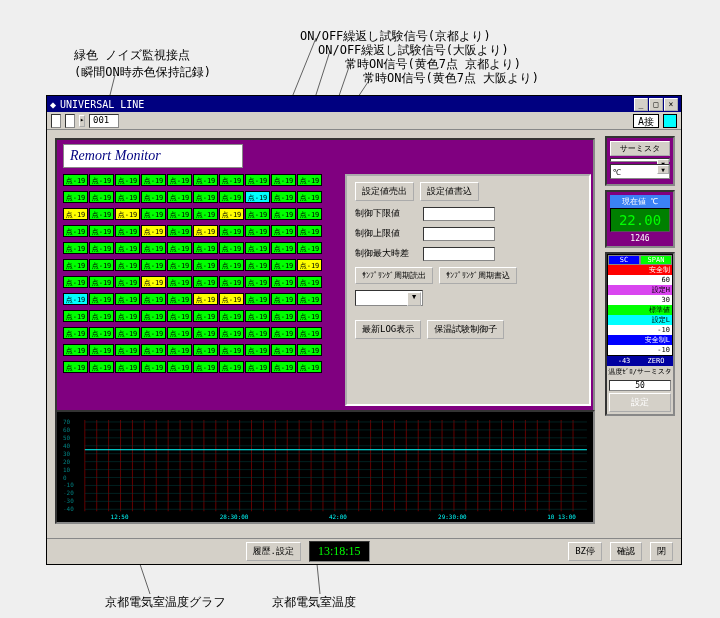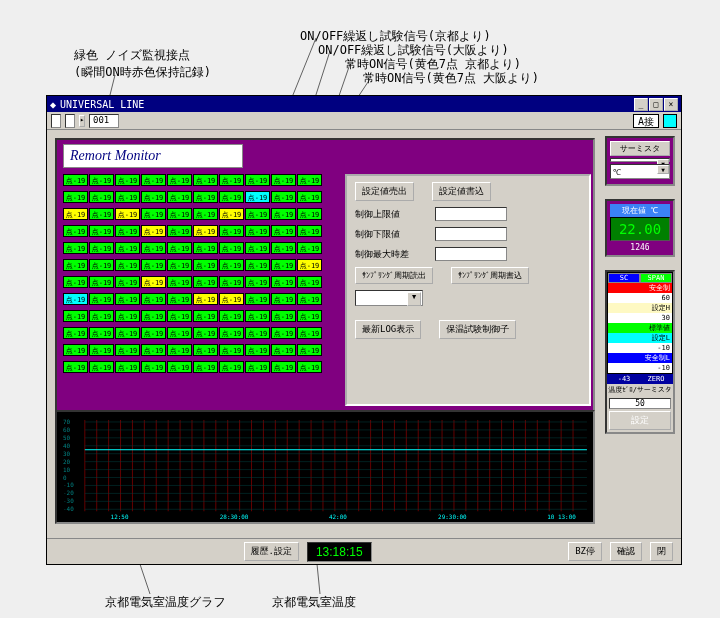--- a/index.html
+++ b/index.html
@@ -19,43 +19,43 @@
 .panel-purple{position:absolute;left:8px;top:8px;width:540px;height:294px;background:#800080;border:2px inset #888}
 .panel-title{position:absolute;left:6px;top:4px;width:180px;height:24px;background:#fff;border:1px solid #888;font-style:italic;font-family:serif;font-size:14px;padding:3px 6px;color:#000080}
 .grid{position:absolute;left:6px;top:34px}
 .grid .row{margin-bottom:3px;white-space:nowrap}
 .cell{display:inline-block;width:25px;height:12px;font-size:7px;text-align:center;line-height:12px;color:#000;margin-right:1px;border:1px solid #000;overflow:hidden}
 .g{background:#00ff00}
 .y{background:#ffff00}
 .c{background:#00ffff}
 .temp-badge{display:inline-block;width:52px;height:16px;background:#00ff00;border:2px solid #00ffff;font-size:11px;font-weight:bold;text-align:center;line-height:14px;color:#000;margin-left:4px}
 .form-panel{position:absolute;left:288px;top:34px;width:246px;height:232px;background:#d4d0c8;border:2px inset #fff}
-.form-row{display:flex;align-items:center;margin:6px 8px;gap:18px}
+.form-row{display:flex;margin:6px 8px;gap:6px}
 .fbtn{border:1px outset #fff;background:#d4d0c8;font-size:9px;padding:2px 6px;cursor:default}
 .flabel{font-size:9px;width:62px}
 .fin{width:72px;height:14px;border:1px inset #888;background:#fff}
 .dd{width:68px;height:16px;border:1px inset #888;background:#fff;position:relative}
 .dd::after{content:"▼";position:absolute;right:1px;top:1px;width:12px;height:12px;background:#d4d0c8;border:1px outset #fff;font-size:7px;text-align:center}
 .chart{position:absolute;left:8px;top:280px;width:540px;height:114px;background:#000;border:2px inset #888}
 .chart-inner{position:absolute;inset:4px}
 .side{position:absolute;right:6px;top:6px;width:70px}
-.side-box{border:2px inset #888;background:#800080;margin-bottom:13px;padding:3px;font-size:8px;color:#fff}
+.side-box{border:2px inset #888;background:#800080;margin-bottom:4px;padding:3px;font-size:8px;color:#fff}
 .side-title{background:#d4d0c8;color:#000;border:1px outset #fff;font-size:8px;text-align:center;margin-bottom:2px;padding:1px}
 .side-dd{background:#fff;border:1px inset #888;color:#000;font-size:8px;padding:1px 2px;position:relative;margin-bottom:2px}
 .side-dd::after{content:"▼";position:absolute;right:0;top:0;width:10px;background:#d4d0c8;border:1px outset #fff;font-size:6px;text-align:center}
 .val-disp{background:#008000;color:#00ff00;text-align:center;font-size:14px;padding:3px;font-weight:normal;border:1px inset #000}
 .val-num{color:#fff;font-size:8px;text-align:center;margin-top:2px}
 .scale{background:#fff;border:1px solid #000}
 .scale .bar{height:10px;display:flex;align-items:center;justify-content:flex-end;padding-right:2px;font-size:7px;color:#000}
 .scale .hdr{display:flex;font-size:7px;background:#fff}
 .scale .hdr span{flex:1;text-align:center;border:1px solid #888}
 .zero-row{background:#0000a0;color:#fff;font-size:7px;display:flex;padding:1px}
 .zero-row span{flex:1;text-align:center}
 .footer{position:absolute;bottom:0;left:0;right:0;height:26px;background:#d4d0c8;border-top:1px solid #888;display:flex;align-items:center;padding:0 8px;gap:8px}
-.clock{background:#000;color:#00ff00;font-family:Liberation Sans, sans-serif;font-size:12px;padding:2px 8px;border:1px inset #888}
+.clock{background:#000;color:#00ff00;font-family:Liberation Serif, serif;font-size:12px;padding:2px 8px;border:1px inset #888}
 .sbtn{border:1px outset #fff;background:#d4d0c8;font-size:9px;padding:2px 6px}
 </style>
 </head>
 <body>
 
 <svg class="lines">
   <line x1="115" y1="75" x2="80" y2="215" stroke="#000" stroke-width="0.6"></line>
   <line x1="316" y1="38" x2="244" y2="216" stroke="#000" stroke-width="0.6"></line>
   <line x1="330" y1="51" x2="272" y2="232" stroke="#000" stroke-width="0.6"></line>
   <line x1="350" y1="64" x2="292" y2="232" stroke="#000" stroke-width="0.6"></line>
@@ -109,25 +109,25 @@
           <div class="row"><span class="cell g">点-19</span><span class="cell g">点-19</span><span class="cell g">点-19</span><span class="cell g">点-19</span><span class="cell g">点-19</span><span class="cell g">点-19</span><span class="cell g">点-19</span><span class="cell g">点-19</span><span class="cell g">点-19</span><span class="cell g">点-19</span></div>
           <div class="row"><span class="cell g">点-19</span><span class="cell g">点-19</span><span class="cell g">点-19</span><span class="cell g">点-19</span><span class="cell g">点-19</span><span class="cell g">点-19</span><span class="cell g">点-19</span><span class="cell g">点-19</span><span class="cell g">点-19</span><span class="cell g">点-19</span></div>
           <div class="row"><span class="cell g">点-19</span><span class="cell g">点-19</span><span class="cell g">点-19</span><span class="cell g">点-19</span><span class="cell g">点-19</span><span class="cell g">点-19</span><span class="cell g">点-19</span><span class="cell g">点-19</span><span class="cell g">点-19</span><span class="cell g">点-19</span></div>
         </div>
       <div class="form-panel">
         <div class="form-row">
           <div class="fbtn">設定値売出</div>
           <div class="fbtn">設定値書込</div>
         </div>
         <div class="form-row">
+            <span class="flabel">制御下限値</span>
+            <div class="fin"></div>
+          </div>
+        <div class="form-row">
             <span class="flabel">制御上限値</span>
-            <div class="fin"></div>
-          </div>
-        <div class="form-row">
-            <span class="flabel">制御下限値</span>
             <div class="fin"></div>
           </div>
         <div class="form-row">
             <span class="flabel">制御最大時差</span>
             <div class="fin"></div>
           </div>
         <div class="form-row">
           <div class="fbtn" style="font-size:8px">ｻﾝﾌﾟﾘﾝｸﾞ周期読出</div>
           <div class="fbtn" style="font-size:8px">ｻﾝﾌﾟﾘﾝｸﾞ周期書込</div>
         </div>
@@ -240,21 +240,21 @@
           <div class="hdr">
               <span style="background:#0000ff;color:#fff">SC</span>
               <span style="background:#00ff00">SPAN</span>
             </div>
           <div class="bar" style="background:#ff0000;color:#fff">
               <span>安全制</span>
             </div>
           <div class="bar" style="background:#fff;justify-content:flex-end">
               <span>60</span>
             </div>
-          <div class="bar" style="background:#fef9c3">
+          <div class="bar" style="background:#d946ef">
               <span>設定H</span>
             </div>
           <div class="bar" style="background:#fff">
               <span>30</span>
             </div>
           <div class="bar" style="background:#00ff00">
               <span>標準値</span>
             </div>
           <div class="bar" style="background:#00ffff">
               <span>設定L</span>

